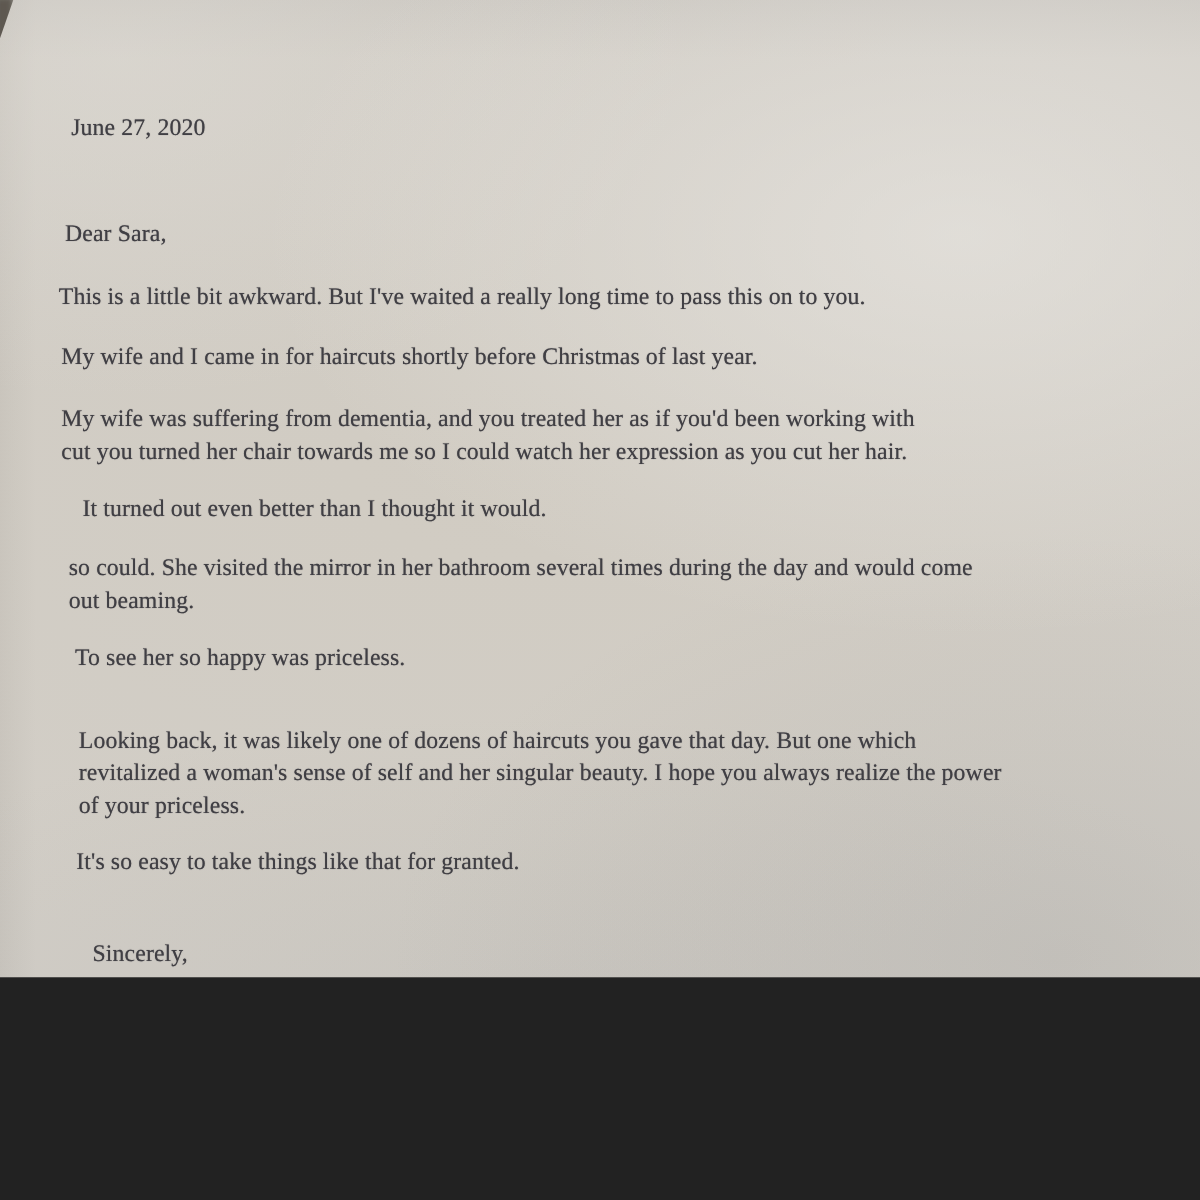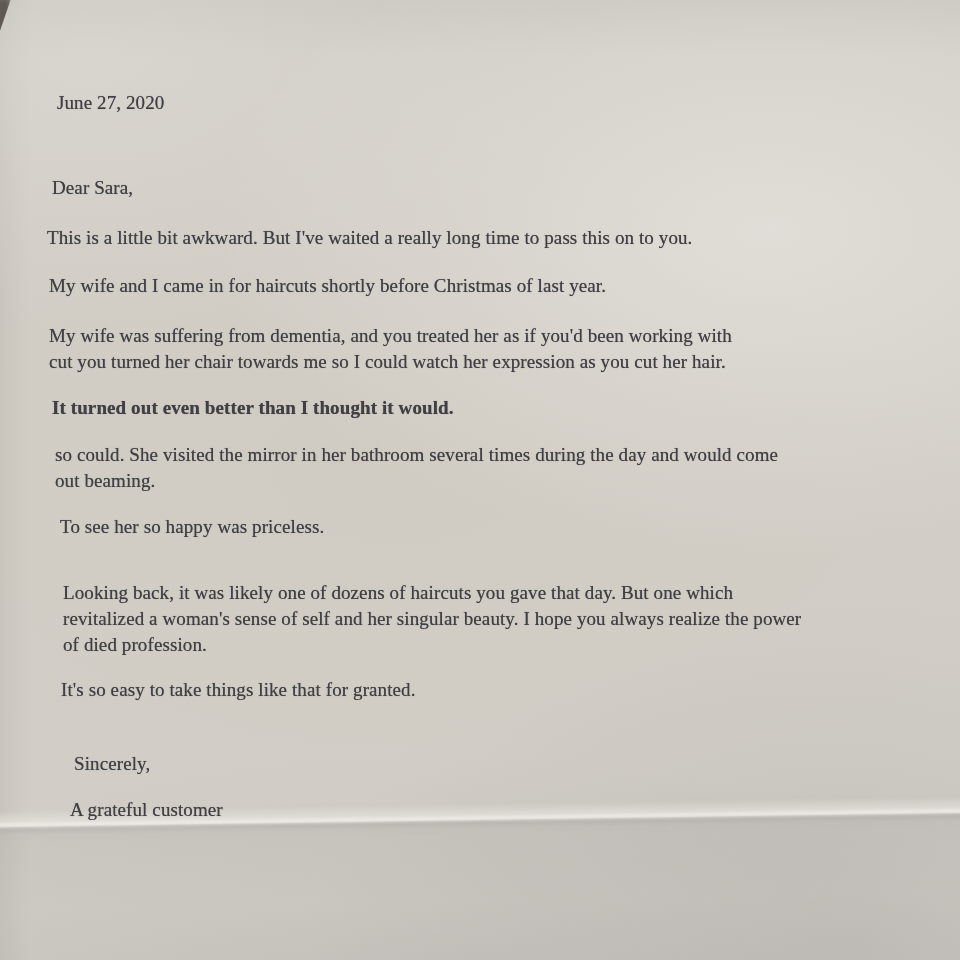--- a/index.html
+++ b/index.html
@@ -1,19 +1,19 @@
 <!DOCTYPE html>
 <html><head>
 <meta charset="utf-8">
 <style>
   html, body { margin: 0; padding: 0; background: #222; }
   .photo {
     position: relative;
     width: 960px;
-    height: 960px;
+    height: 782px;
     overflow: hidden;
     font-family: "Liberation Serif", "DejaVu Serif", serif;
   }
   .paper {
     position: absolute;
     inset: 0;
     background-color: #d2cec7;
     background-image:
       radial-gradient(900px 520px at 80% 24%, rgba(234,232,228,0.60), rgba(234,232,228,0) 62%),
       radial-gradient(700px 420px at 10% 6%, rgba(224,221,215,0.45), rgba(224,221,215,0) 65%),
@@ -89,37 +89,37 @@
 
       <div style="margin-top:22px; margin-left:2px;">
         <div class="line">My wife and I came in for haircuts shortly before Christmas of last year.</div>
       </div>
 
       <div style="margin-top:24px; margin-left:2px;">
         <div class="line">My wife was suffering from dementia, and you treated her as if you'd been working with</div>
         <div class="line">cut you turned her chair towards me so I could watch her expression as you cut her hair.</div>
       </div>
 
-      <div style="margin-top:20px; margin-left:5px;font-weight:bold;">
+      <div style="margin-top:20px; margin-left:19px;">
         <div class="line">It turned out even better than I thought it would.</div>
       </div>
 
       <div style="margin-top:21px; margin-left:8px;">
         <div class="line">so could. She visited the mirror in her bathroom several times during the day and would come</div>
         <div class="line">out beaming.</div>
       </div>
 
       <div style="margin-top:20px; margin-left:13px;">
         <div class="line">To see her so happy was priceless.</div>
       </div>
 
       <div style="margin-top:40px; margin-left:16px;">
         <div class="line">Looking back, it was likely one of dozens of haircuts you gave that day. But one which</div>
         <div class="line">revitalized a woman's sense of self and her singular beauty. I hope you always realize the power</div>
-        <div class="line">of died profession.</div>
+        <div class="line">of your priceless.</div>
       </div>
 
       <div style="margin-top:19px; margin-left:14px;">
         <div class="line">It's so easy to take things like that for granted.</div>
       </div>
 
       <div class="line" style="margin-top:48px; margin-left:27px;">Sincerely,</div>
 
       <div class="line" style="margin-top:20px; margin-left:23px;">A grateful customer</div>
     </div>

